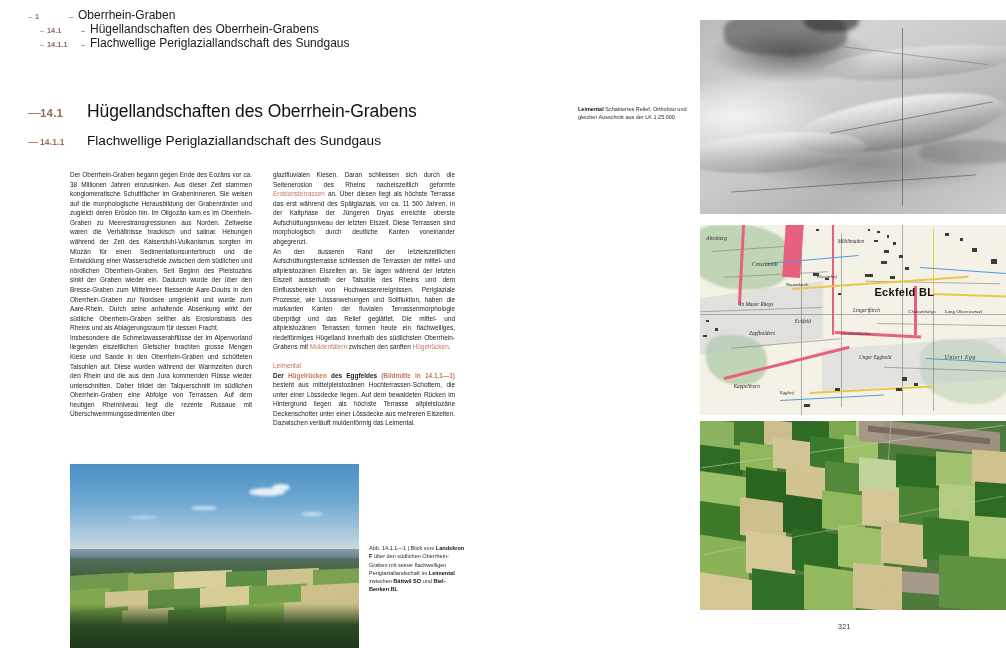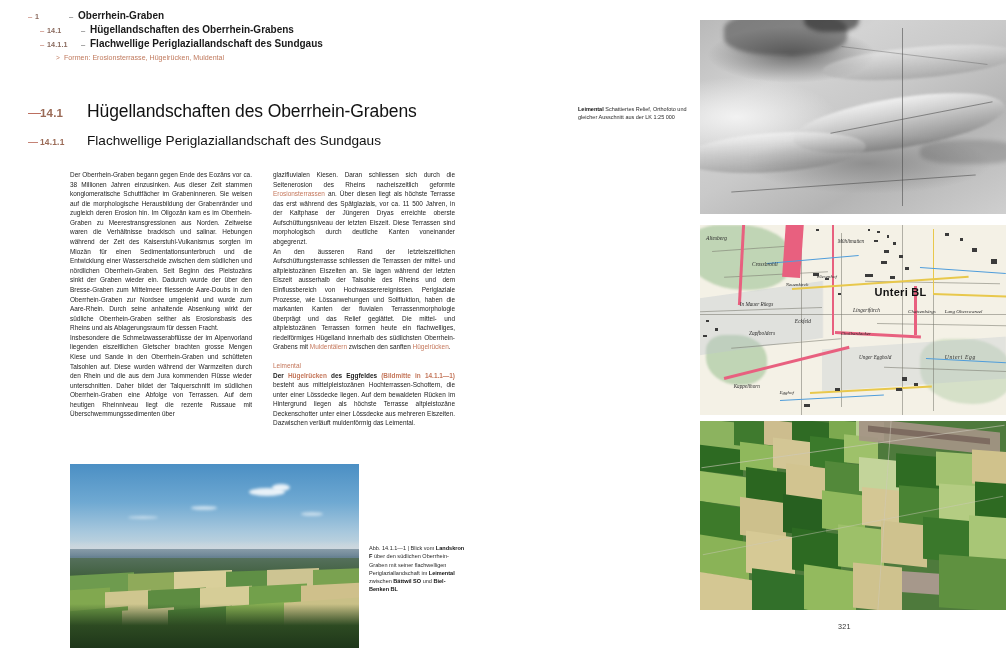--- a/index.html
+++ b/index.html
@@ -50,22 +50,22 @@
   .crumb.c3 .num { width: 34px; }
   .crumb .dash2 {
     color: #555;
     font-size: 7.5px;
     width: 9px;
     flex: none;
     line-height: 13px;
   }
   .crumb .lbl {
     color: #1a1a1a;
-    font-size: 10px;
-    font-weight: bold;
+    font-size: 12px;
+    font-weight: normal;
     line-height: 13px;
     white-space: nowrap;
   }
   .crumb.indent1 { padding-left: 12px; }
   .crumb.indent2 { padding-left: 12px; }
   .crumb.forms {
     padding-left: 28px;
   }
   .crumb.forms .arrow {
     color: #c07a5e;
@@ -319,24 +319,20 @@
       <span class="dash">–</span>
       <span class="num">14.1</span>
       <span class="dash2">–</span>
       <span class="lbl">Hügellandschaften des Oberrhein-Grabens</span>
     </div>
     <div class="crumb c3 indent2">
       <span class="dash">–</span>
       <span class="num">14.1.1</span>
       <span class="dash2">–</span>
       <span class="lbl">Flachwellige Periglaziallandschaft des Sundgaus</span>
-    </div>
-    <div class="crumb forms">
-      <span class="arrow">&gt;</span>
-      <span class="lbl">Formen: Erosionsterrasse, Hügelrücken, Muldental</span>
     </div>
   </div>
 
   <div id="h1-row">
     <span class="dash">—</span>
     <span class="num">14.1</span>
     <span class="title">Hügellandschaften des Oberrhein-Grabens</span>
   </div>
 
   <div id="h2-row">
@@ -471,21 +467,21 @@
     <div class="map-bldg" style="left:2%;top:50%;width:3px;height:2px;"></div>
     <div class="map-bldg" style="left:5%;top:54%;width:3px;height:3px;"></div>
     <div class="map-bldg" style="left:1%;top:58%;width:4px;height:2px;"></div>
     <div class="map-bldg" style="left:66%;top:80%;width:5px;height:4px;"></div>
     <div class="map-bldg" style="left:70%;top:83%;width:4px;height:3px;"></div>
     <div class="map-bldg" style="left:64%;top:86%;width:6px;height:3px;"></div>
     <div class="map-bldg" style="left:44%;top:86%;width:5px;height:3px;"></div>
     <div class="map-bldg" style="left:34%;top:94%;width:6px;height:3px;"></div>
     <div class="map-bldg" style="left:38%;top:2%;width:3px;height:2px;"></div>
 
-    <div class="map-town-label" style="left:57%;top:32%;">Unteri BL</div>
+    <div class="map-town-label" style="left:57%;top:32%;">Eckfeld BL</div>
     <div class="map-label" style="left:2%;top:5%;font-size:5.5px;font-style:italic;">Altesberg</div>
     <div class="map-label" style="left:17%;top:19%;font-size:5.5px;font-style:italic;">Crossbrohli</div>
     <div class="map-label" style="left:45%;top:7%;font-size:5.2px;font-style:italic;">Mühlimatten</div>
     <div class="map-label" style="left:38%;top:26%;font-size:5px;font-style:italic;">Wiesenhof</div>
     <div class="map-label" style="left:28%;top:30%;font-size:5px;font-style:italic;">Neuenkirch</div>
     <div class="map-label" style="left:13%;top:40%;font-size:5.2px;font-style:italic;">In Mauer Rüegs</div>
     <div class="map-label" style="left:31%;top:49%;font-size:5.4px;font-style:italic;">Eckfeld</div>
     <div class="map-label" style="left:16%;top:55%;font-size:5.4px;font-style:italic;">Zapfbolders</div>
     <div class="map-label" style="left:50%;top:43%;font-size:5.4px;font-style:italic;">Lingerifürch</div>
     <div class="map-label" style="left:68%;top:44%;font-size:5px;font-style:italic;">Chatzenbärgs</div>

